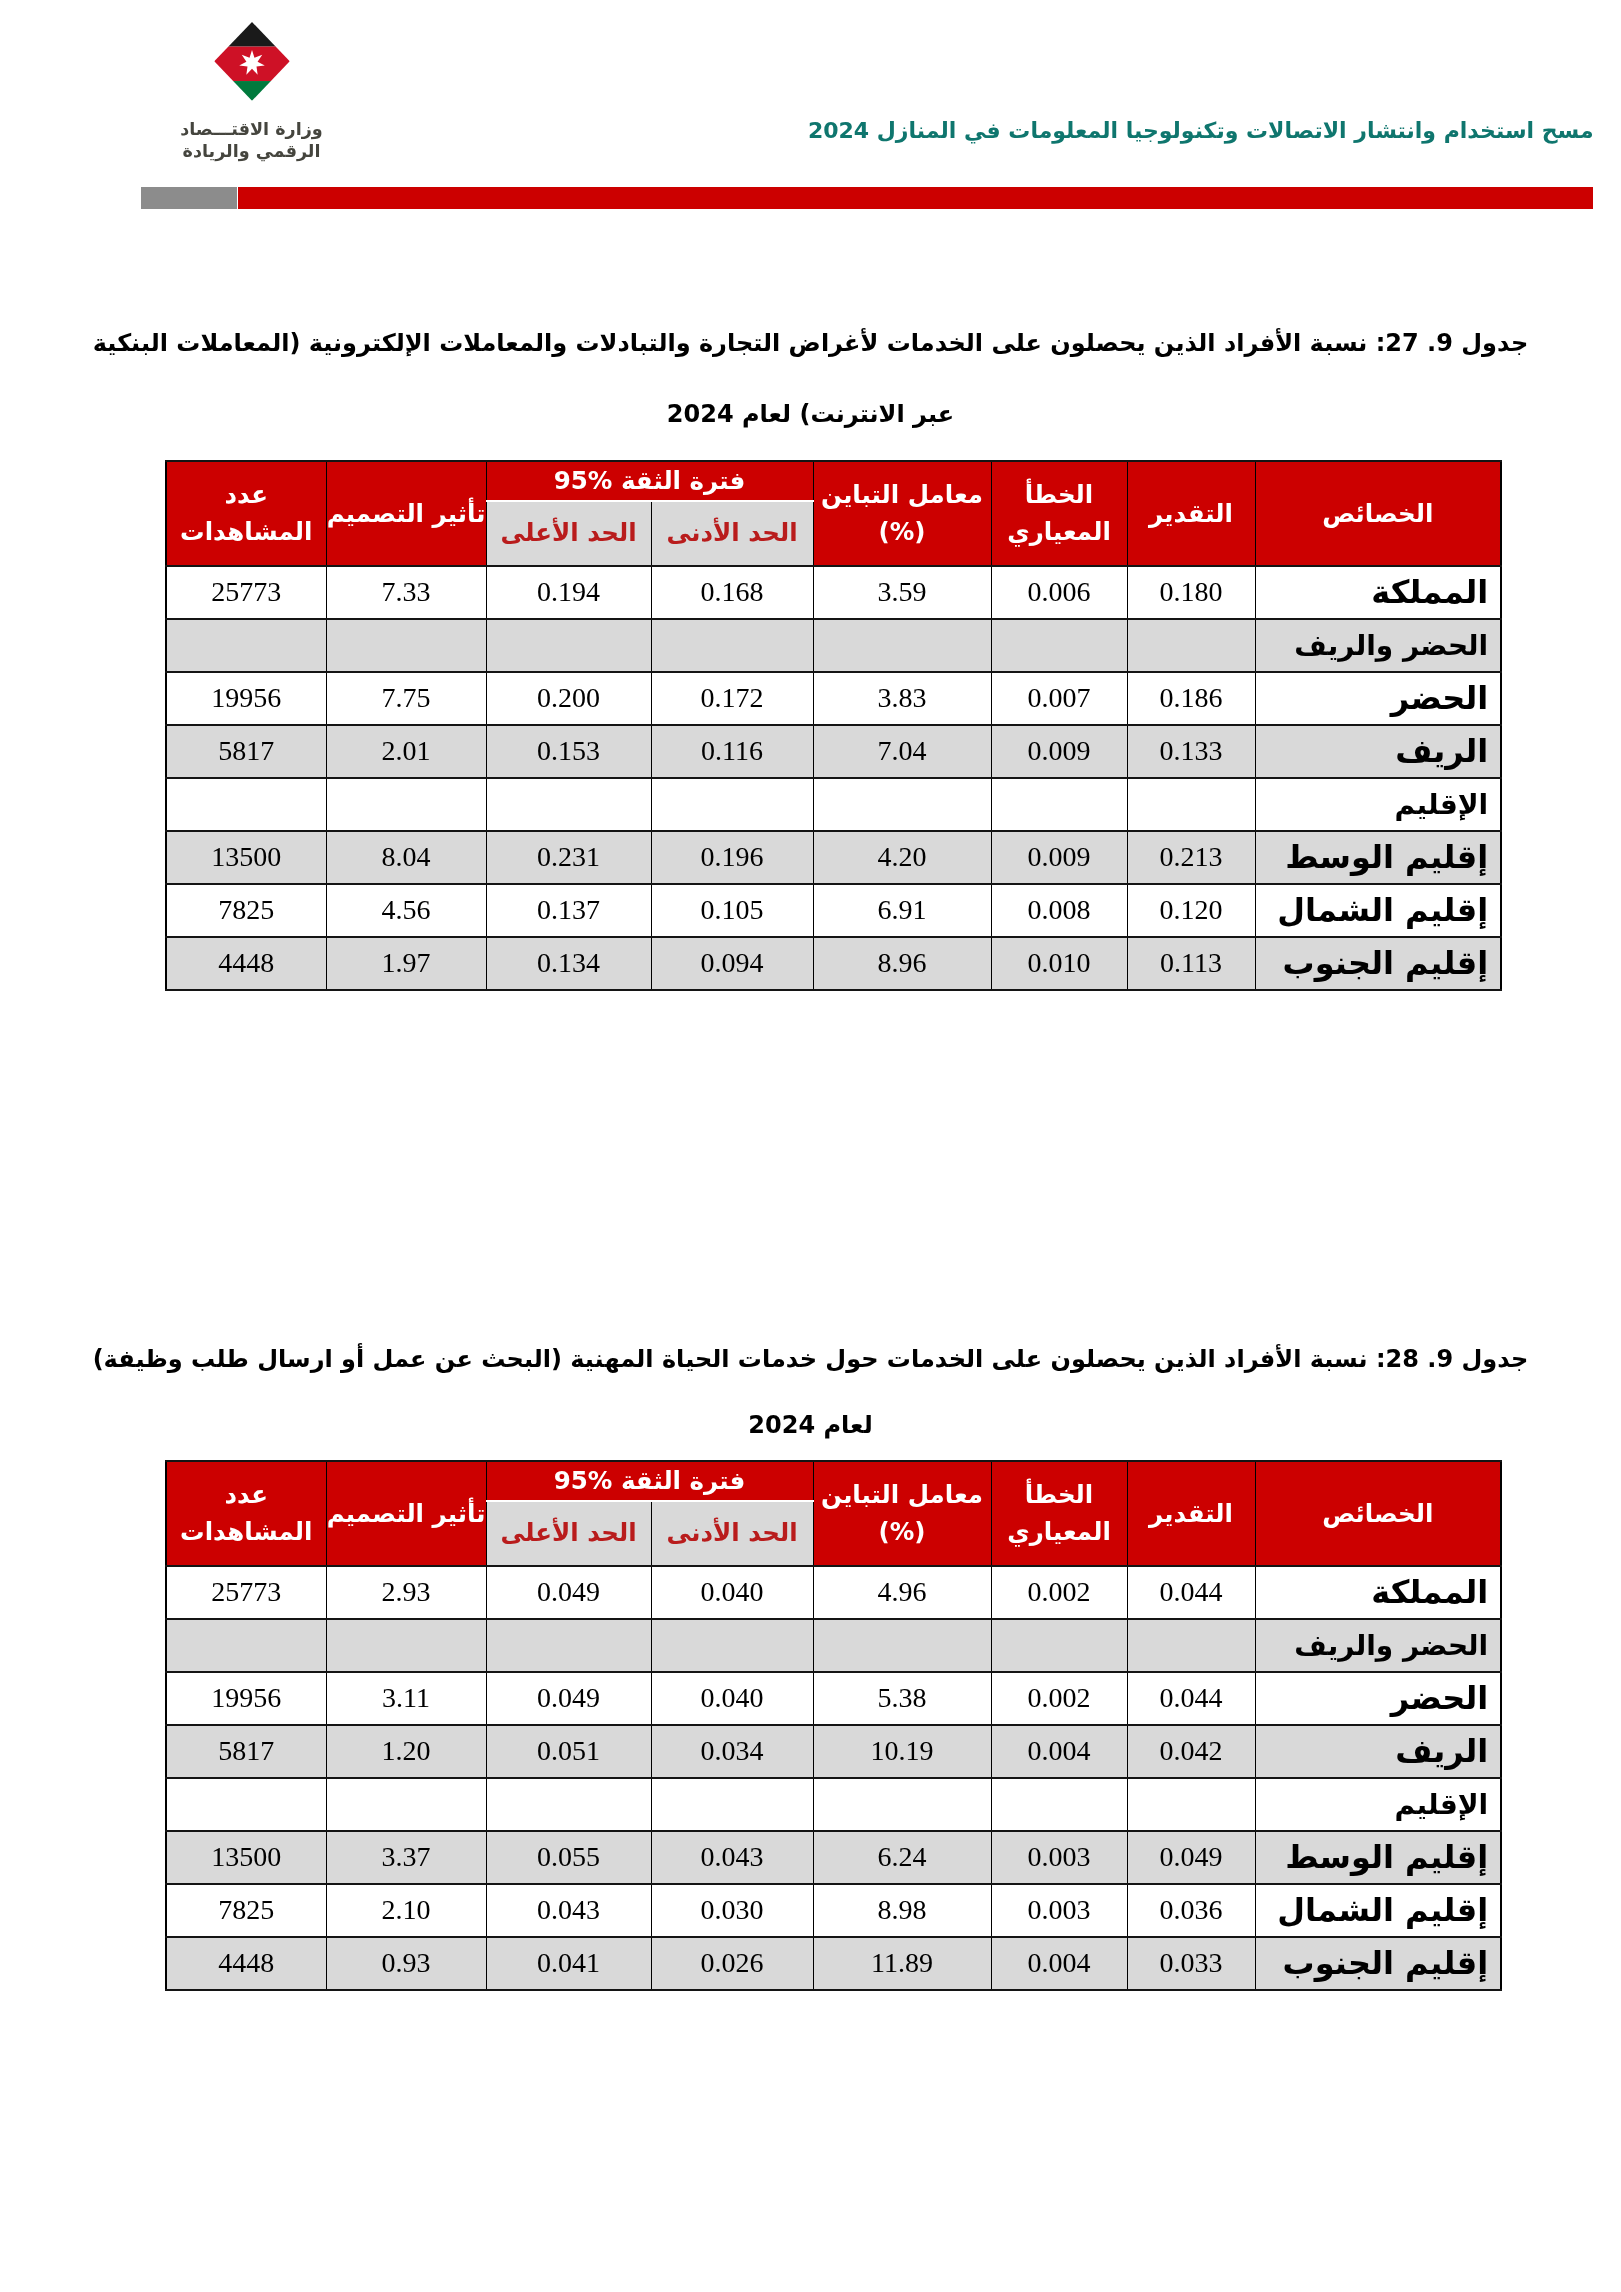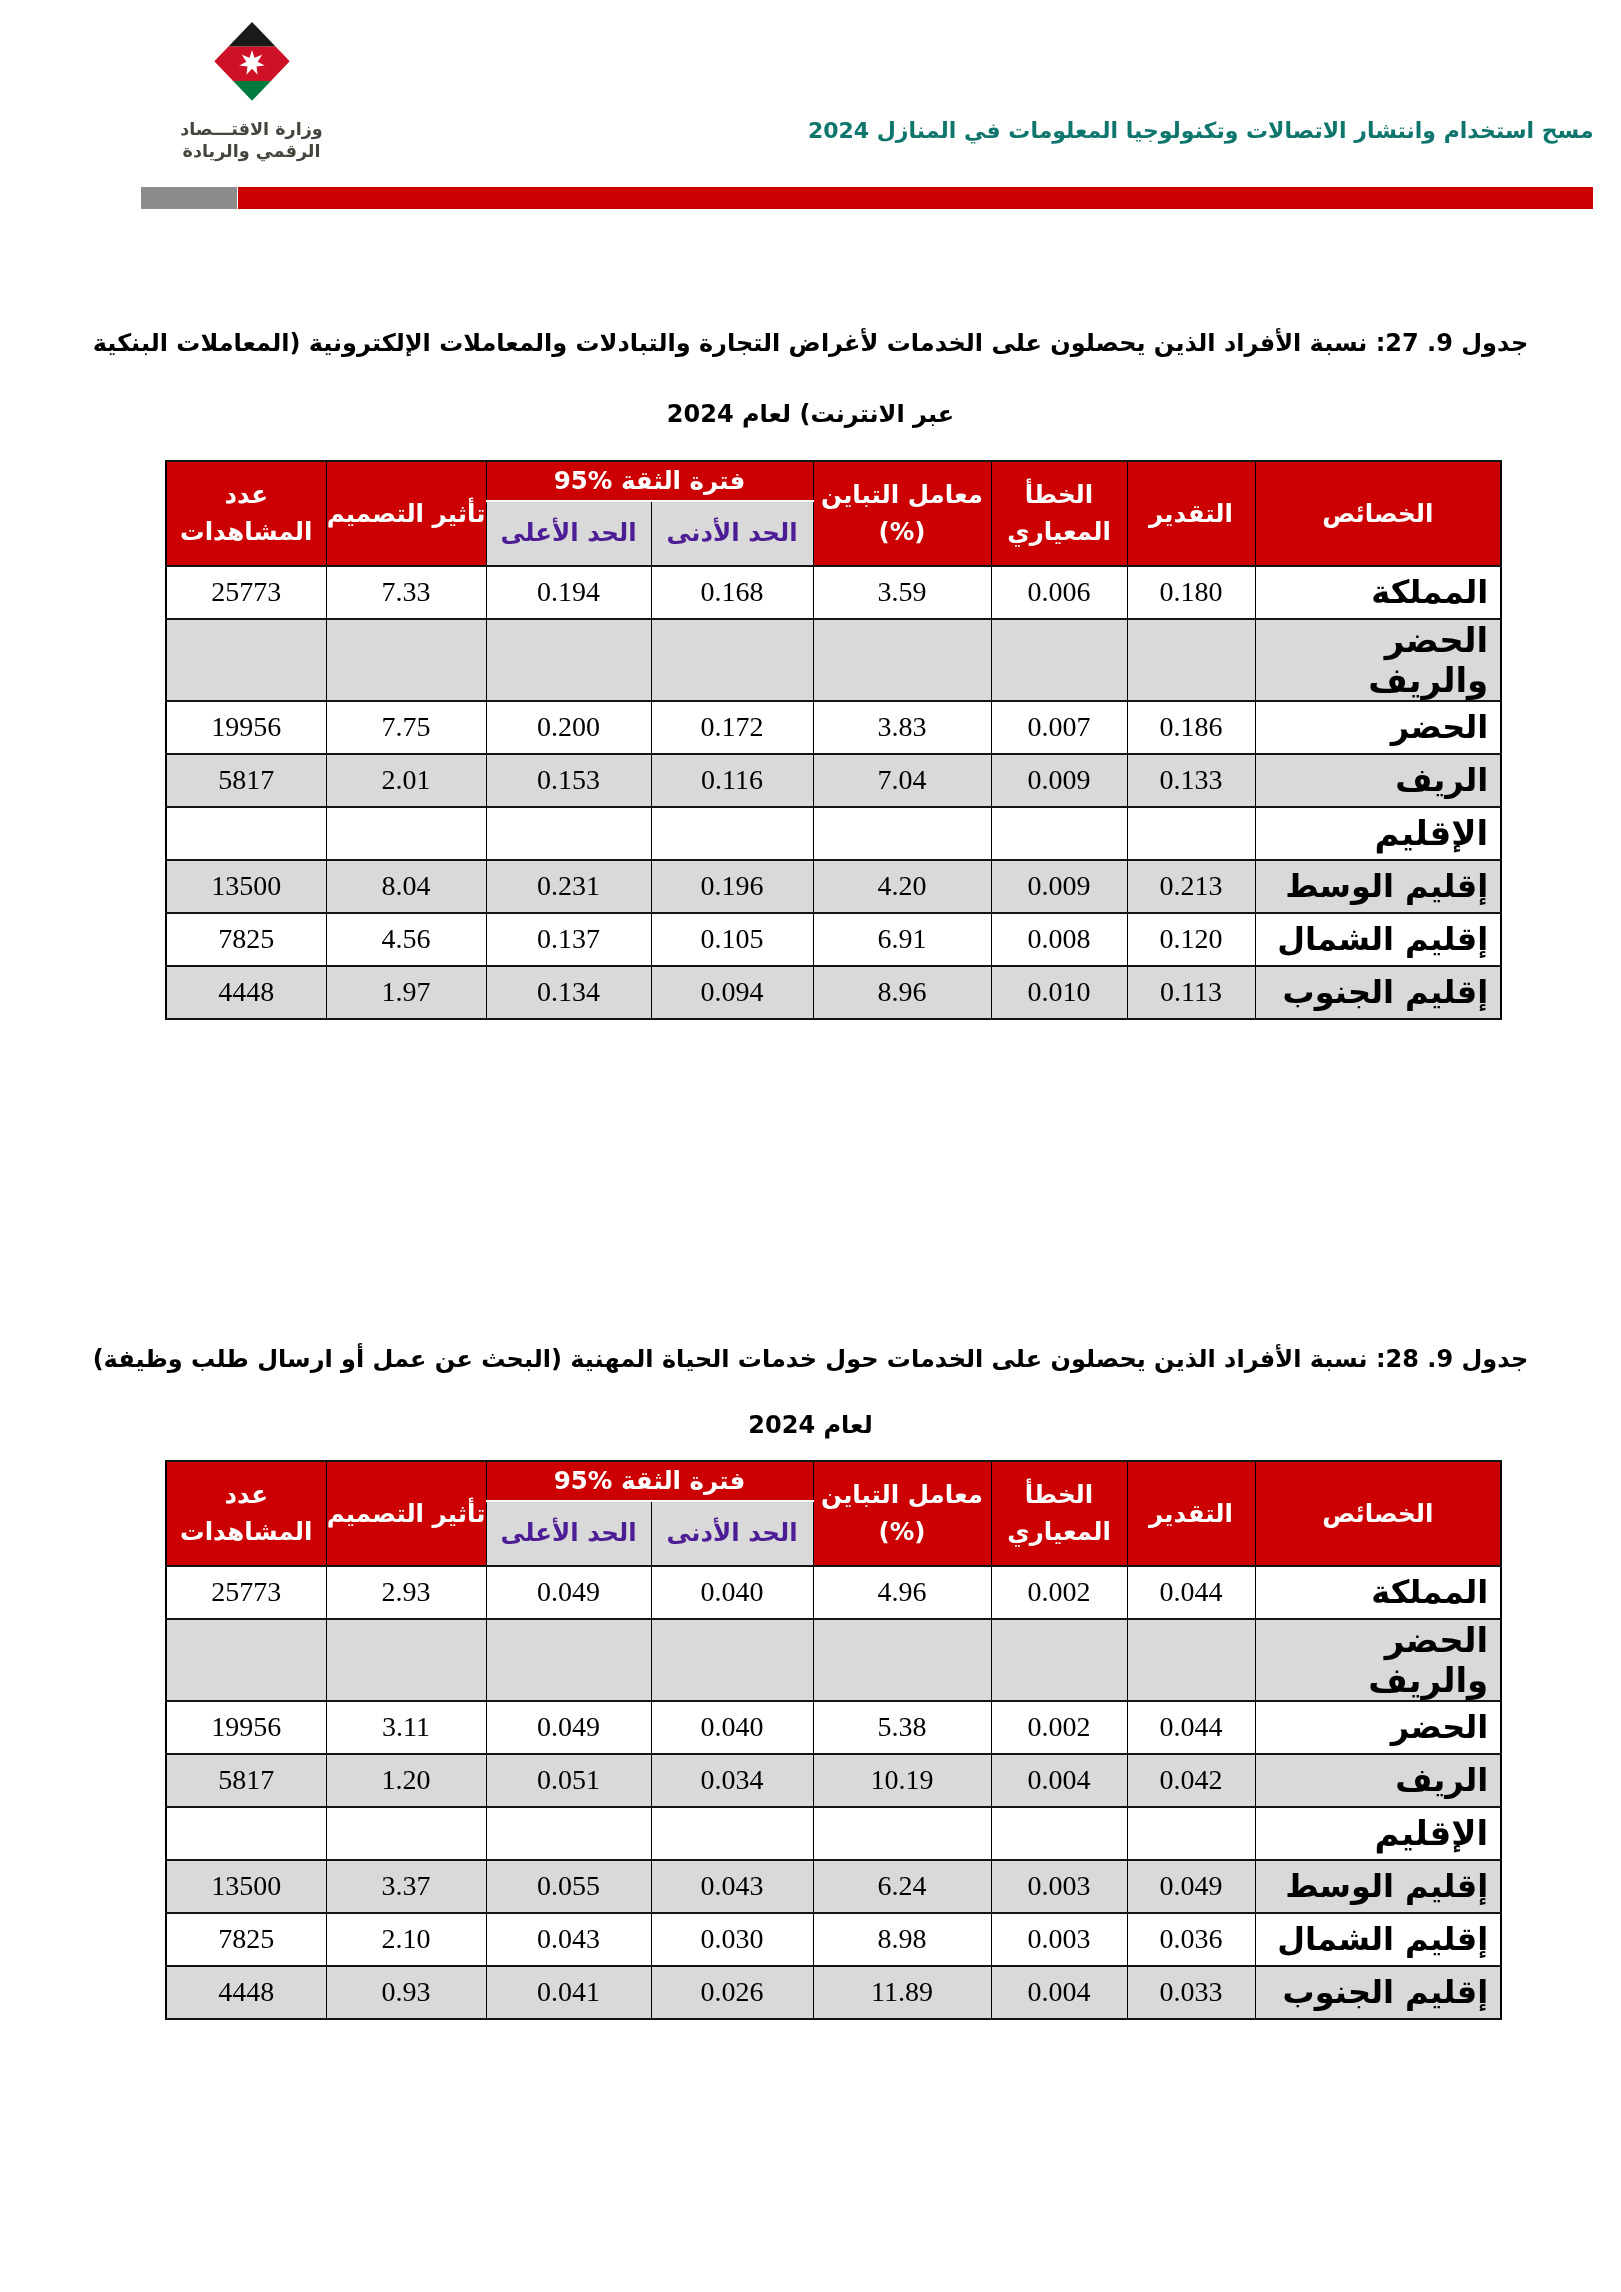--- a/index.html
+++ b/index.html
@@ -43,31 +43,31 @@
     border-top:2px solid #141414; border-bottom:2px solid #141414;
     padding:0; text-align:center; vertical-align:middle; overflow:hidden;
   }
   .data-table thead th {
     background:var(--accent_red,#cc0000); color:#fff;
     font-size:24.5px; font-weight:bold; line-height:1.55;
   }
   .data-table thead tr.hrow1 { height:39px; }
   .data-table thead tr.hrow2 { height:65px; }
   .data-table thead th.th-ci { border-bottom:2.9px solid #fff; }
-  .data-table thead th.th-sub { background:var(--row_gray,#d9d9d9); color:#4c1d95; }
+  .data-table thead th.th-sub { background:var(--row_gray,#d9d9d9); color:#b91c1c; }
 
   .data-table tbody tr { height:53px; background:#fff; }
   .data-table tbody tr.shade { background:var(--row_gray,#d9d9d9); }
   .data-table td.num {
     font-family:"Liberation Serif", serif; font-size:28px; direction:ltr; color:#000;
   }
   .data-table td.label {
     text-align:right; padding-right:11.8px; font-weight:bold; font-size:32px; color:#000;
   }
-  .data-table td.label.section { font-size:34px; }
+  .data-table td.label.section { font-size:28px; }
 
   
   .page-number {
     position:absolute; top:2107px; left:0; right:0; text-align:center;
     font-family:"Liberation Serif", serif; font-size:30px; color:#000;
   }
 </style>
 </head>
 <body>
 

